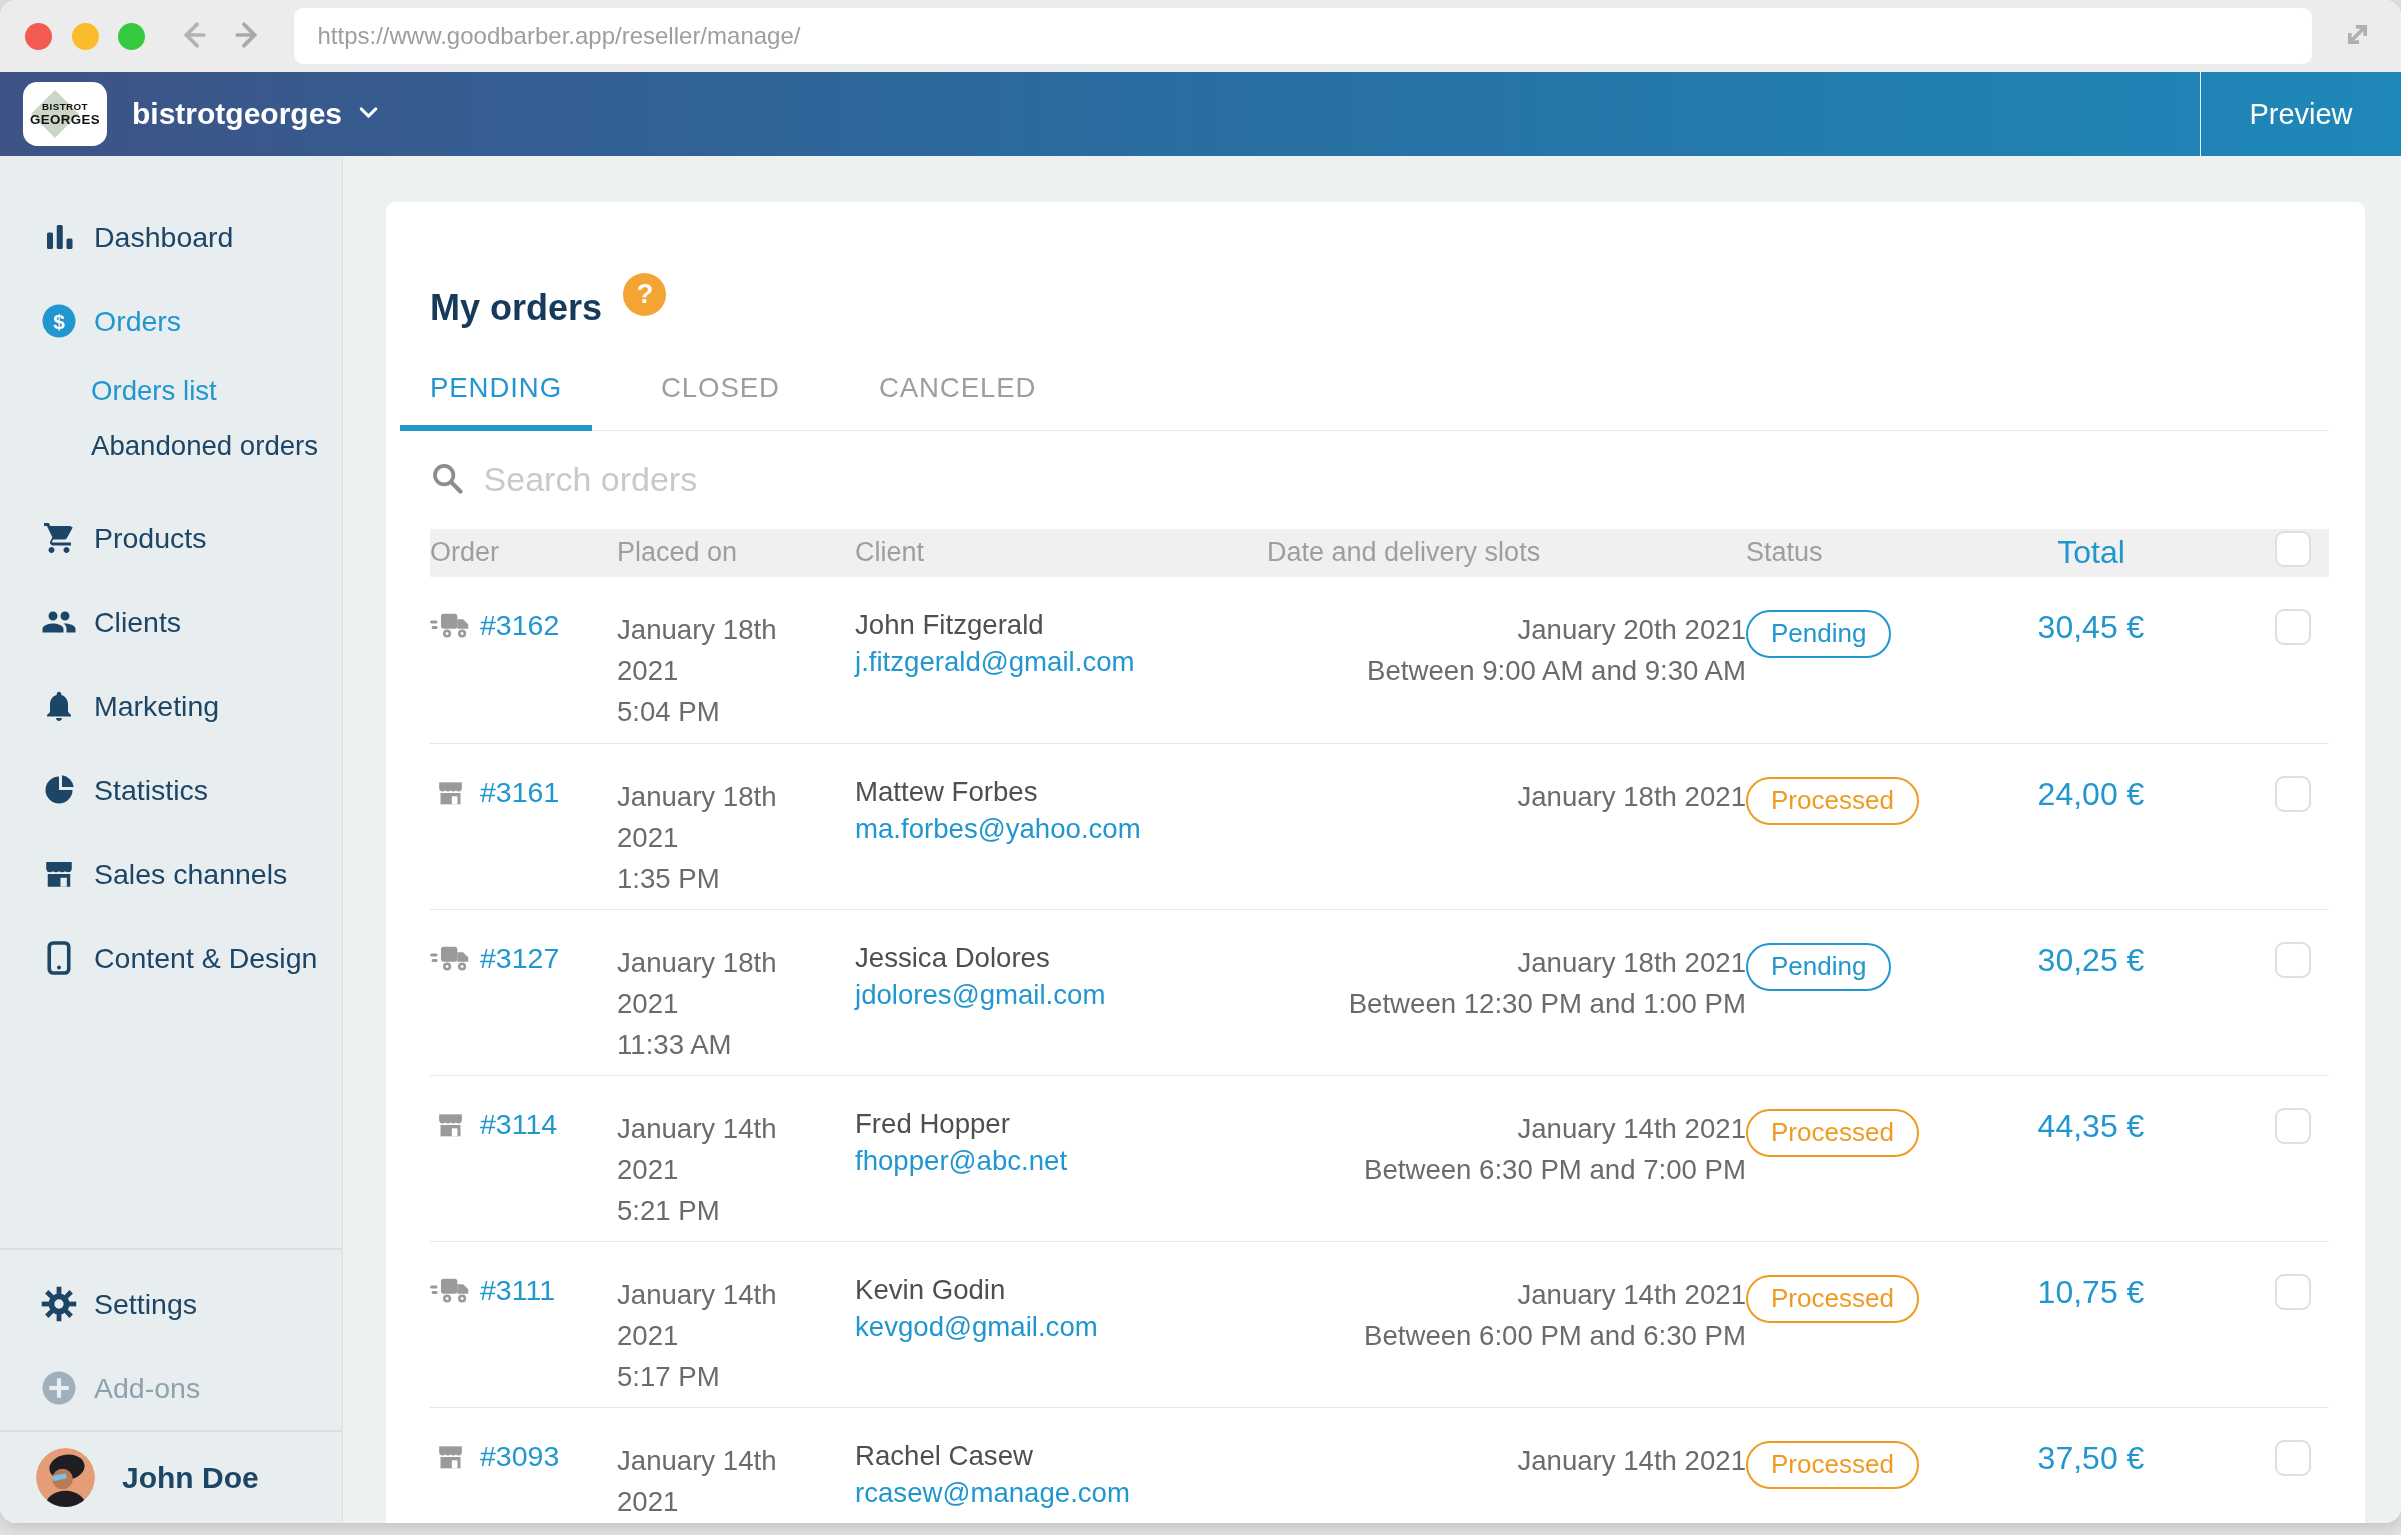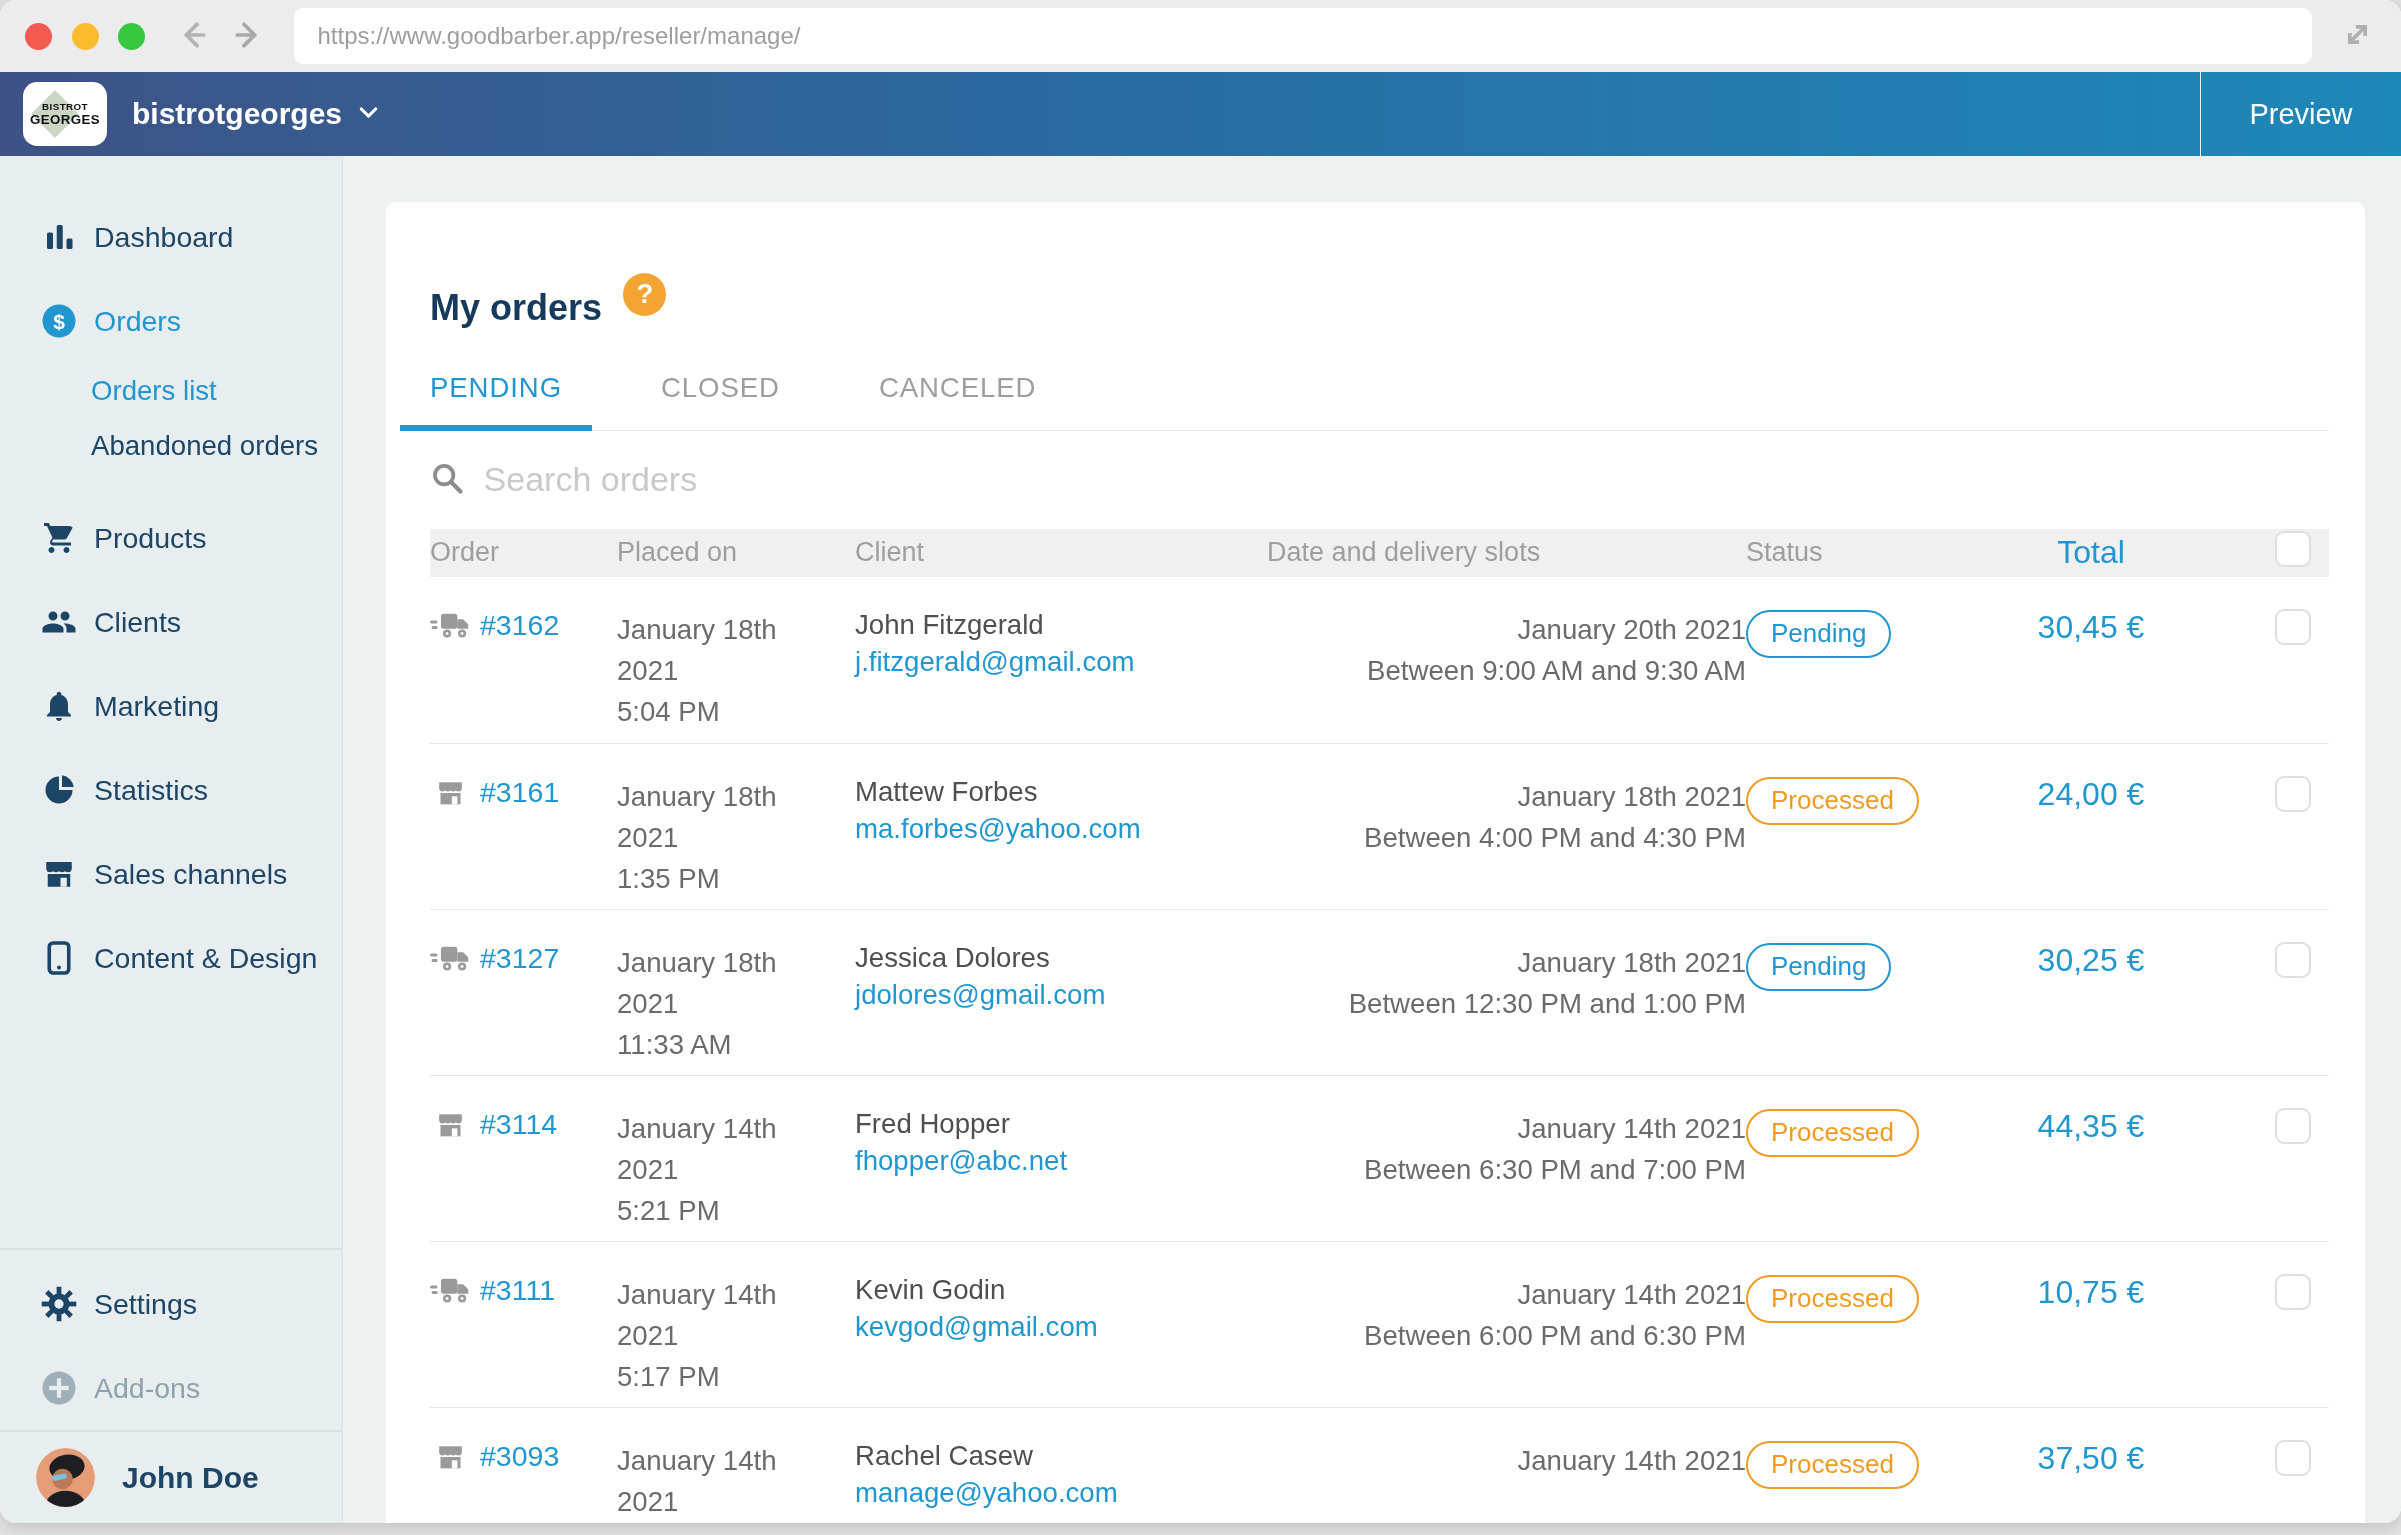--- a/index.html
+++ b/index.html
@@ -463,21 +463,20 @@
                   </svg></span>
               <span class="order-link">#3161</span>
             </div>
             <div class="cell cell-placed"><span class="placed-date">January 18th 2021</span><span class="placed-time">1:35 PM</span></div>
             <div class="cell">
                 <div class="client-name">Mattew Forbes</div>
                 <div class="client-email">ma.forbes@yahoo.com</div>
               </div>
             <div class="cell cell-delivery">
                 <div>January 18th 2021</div>
-                <div>Between 4:00 PM and 4:30 PM</div>
               </div>
             <div class="cell"><span class="badge processed">Processed</span></div>
             <div class="cell cell-total">24,00 €</div>
             <div class="cell cell-check"><span class="checkbox"></span></div>
           </div>
 
           <div class="tgrid trow">
             <div class="cell cell-order">
               <span class="row-ic"><svg viewBox="0 0 46 36" width="41" height="32">
                     <use href="#i-truck"></use>
@@ -545,21 +544,21 @@
               <span class="row-ic"><svg viewBox="0 0 46 36" width="41" height="32">
                     <use href="#i-store-row"></use>
                   </svg></span>
               <span class="order-link">#3093</span>
             </div>
             <div class="cell cell-placed">
                 <span class="placed-date">January 14th 2021</span>
               </div>
             <div class="cell">
                 <div class="client-name">Rachel Casew</div>
-                <div class="client-email">manage@yahoo.com</div>
+                <div class="client-email">rcasew@manage.com</div>
               </div>
             <div class="cell cell-delivery">
                 <div>January 14th 2021</div>
               </div>
             <div class="cell"><span class="badge processed">Processed</span></div>
             <div class="cell cell-total">37,50 €</div>
             <div class="cell cell-check"><span class="checkbox"></span></div>
           </div>
 
         </div>

